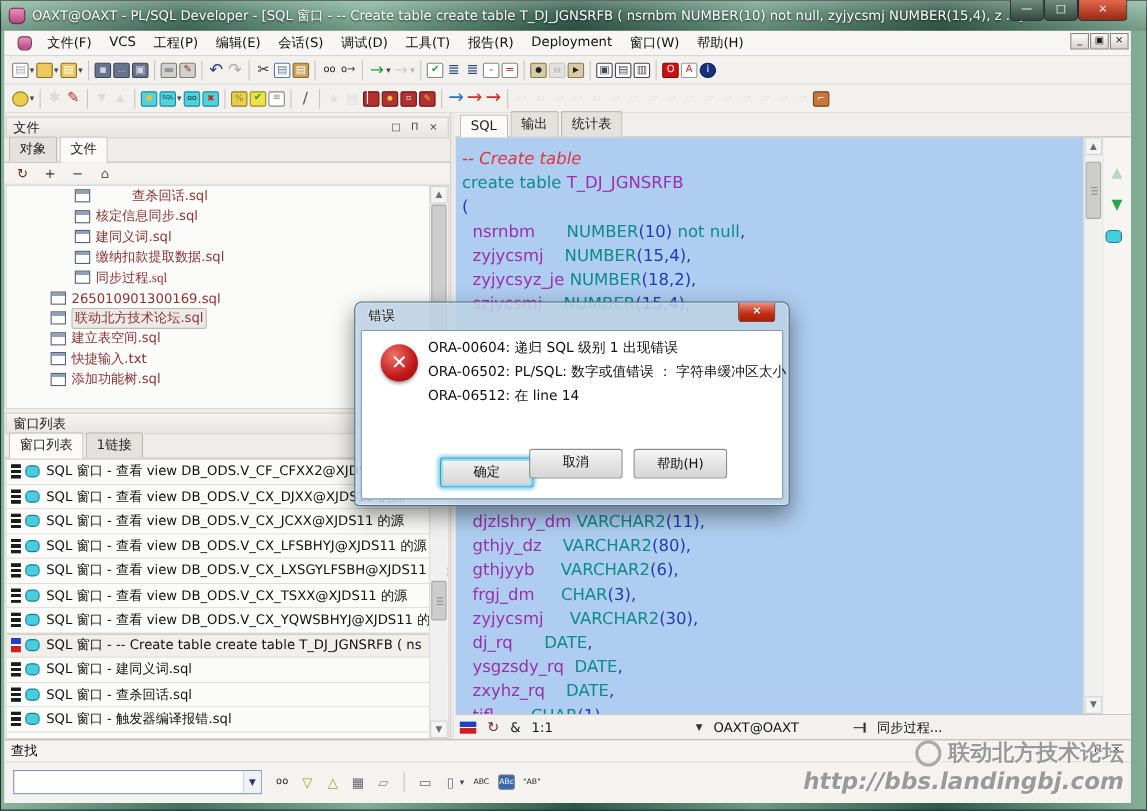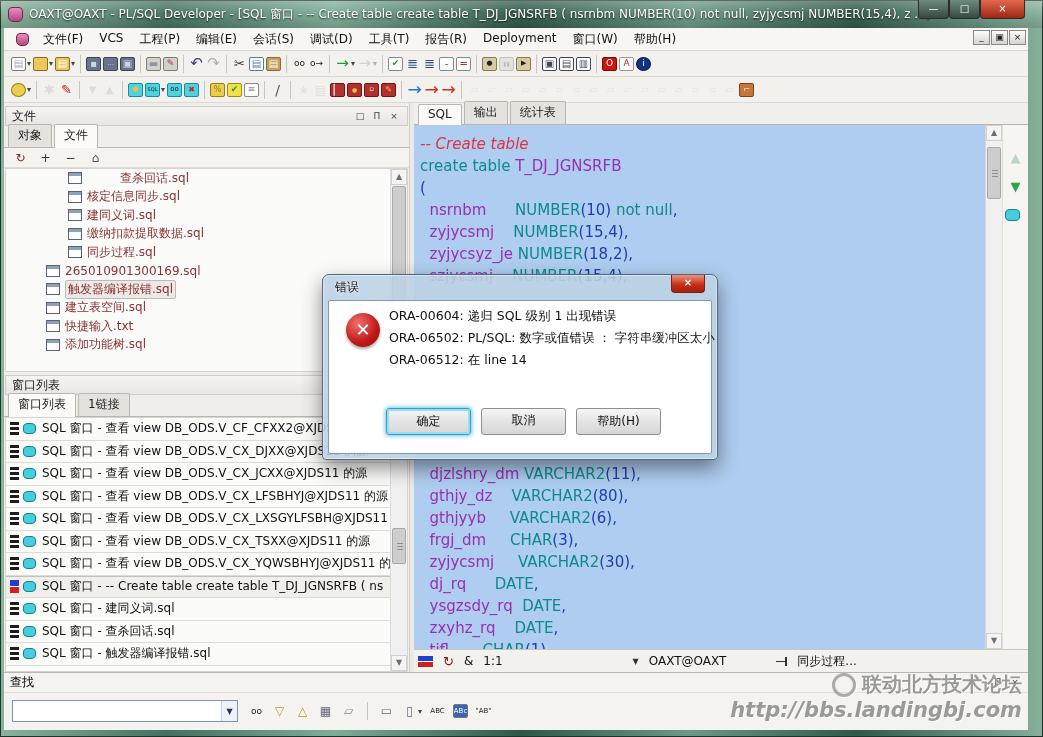--- a/index.html
+++ b/index.html
@@ -574,31 +574,31 @@
                 <span class="lbl">核定信息同步.sql</span>
               </div>
               <div class="tree-row" style="padding-left: 62px;">
                 <span class="file-ic"></span>
                 <span class="lbl">建同义词.sql</span>
               </div>
               <div class="tree-row" style="padding-left: 62px;">
                 <span class="file-ic"></span>
                 <span class="lbl">缴纳扣款提取数据.sql</span>
               </div>
-              <div class="tree-row" style="padding-left: 62px;">
+              <div class="tree-row" style="padding-left: 62px; font-family: Liberation Serif, serif;">
                 <span class="file-ic"></span>
                 <span class="lbl">同步过程.sql</span>
               </div>
               <div class="tree-row" style="padding-left: 40px;">
                 <span class="file-ic"></span>
                 <span class="lbl">265010901300169.sql</span>
               </div>
               <div class="tree-row sel" style="padding-left: 40px;">
                 <span class="file-ic"></span>
-                <span class="lbl">触发器编译报错.sql</span>
+                <span class="lbl">联动北方技术论坛.sql</span>
               </div>
               <div class="tree-row" style="padding-left: 40px;">
                 <span class="file-ic"></span>
                 <span class="lbl">建立表空间.sql</span>
               </div>
               <div class="tree-row" style="padding-left: 40px;">
                 <span class="file-ic"></span>
                 <span class="lbl">快捷输入.txt</span>
               </div>
               <div class="tree-row" style="padding-left: 40px;">
@@ -817,21 +817,21 @@
     <div id="dialog">
       <span id="dlg-title">错误</span>
       <div id="dlg-close">×</div>
       <div id="dlg-client"></div>
       <div id="dlg-icon">✕</div>
       <div id="dlg-msgs">
         <div>ORA-00604: 递归 SQL 级别 1 出现错误</div>
         <div>ORA-06502: PL/SQL: 数字或值错误 ： 字符串缓冲区太小</div>
         <div>ORA-06512: 在 line 14</div>
       </div>
-      <div class="dlg-btn def" style="left:63px;">确定</div>
+      <div class="dlg-btn def" style="left:77px;margin-top:8px;">确定</div>
       <div class="dlg-btn" style="left:158px;font-family:Liberation Mono, monospace;">取消</div>
       <div class="dlg-btn" style="left:253px;">帮助(H)</div>
     </div>
 
     <div id="watermark">
       <div id="wm1">
           <span id="wm-logo"></span>
           <span>联动北方技术论坛</span>
         </div>
       <div id="wm2">http://bbs.landingbj.com</div>

